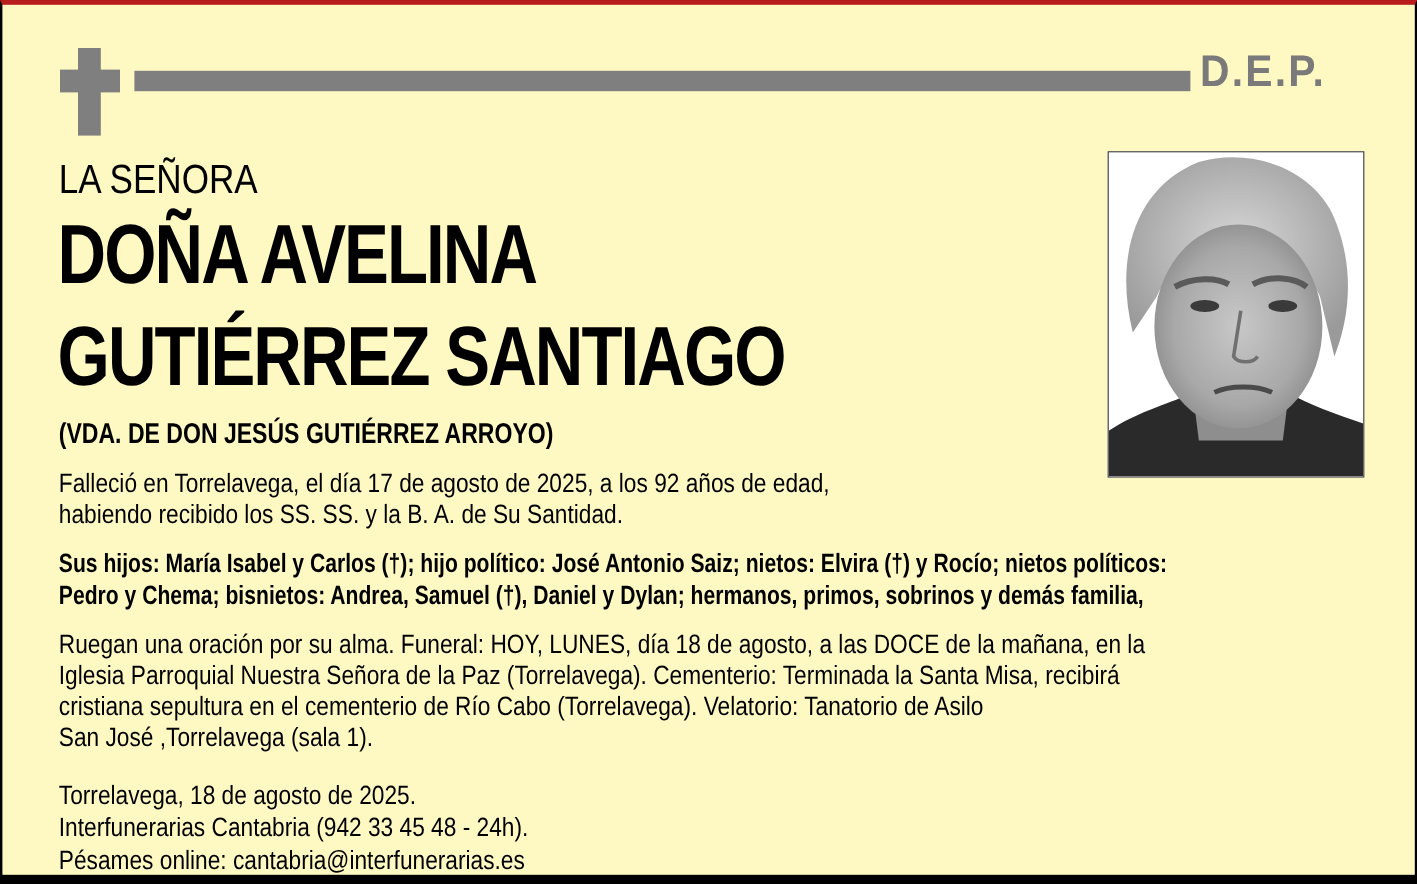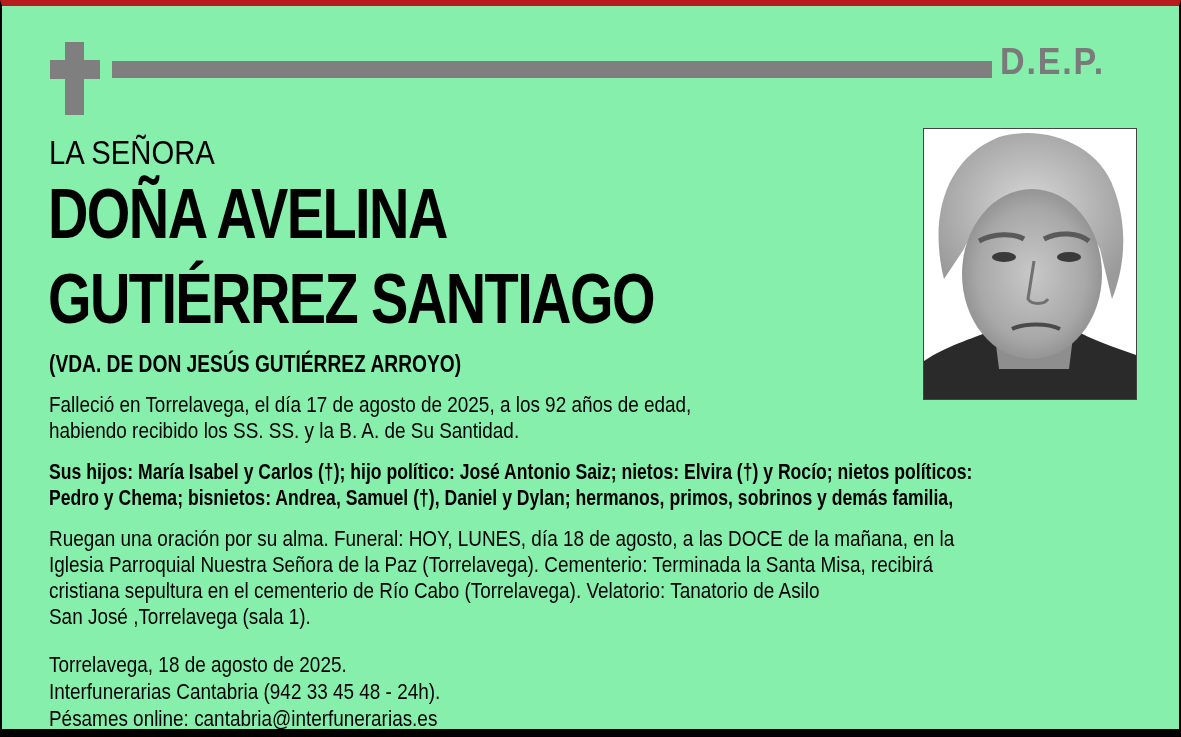--- a/index.html
+++ b/index.html
@@ -15,23 +15,23 @@
       font-family: "Liberation Sans", sans-serif;
       color: #000;
     }
     .frame {
       position: absolute;
       left: 0;
       top: 0;
       width: 1177px;
       height: 727px;
       border-left: 2px solid #000;
-      border-top: 6px solid #b91c1c;
+      border-top: 4px solid #b91c1c;
       border-right: 2px solid #000;
-      background: #86efac;
+      background: #fef9c3;
     }
     .bottom-band {
       position: absolute;
       left: 0;
       top: 729px;
       width: 1181px;
       height: 8px;
       background: #000;
     }
     

